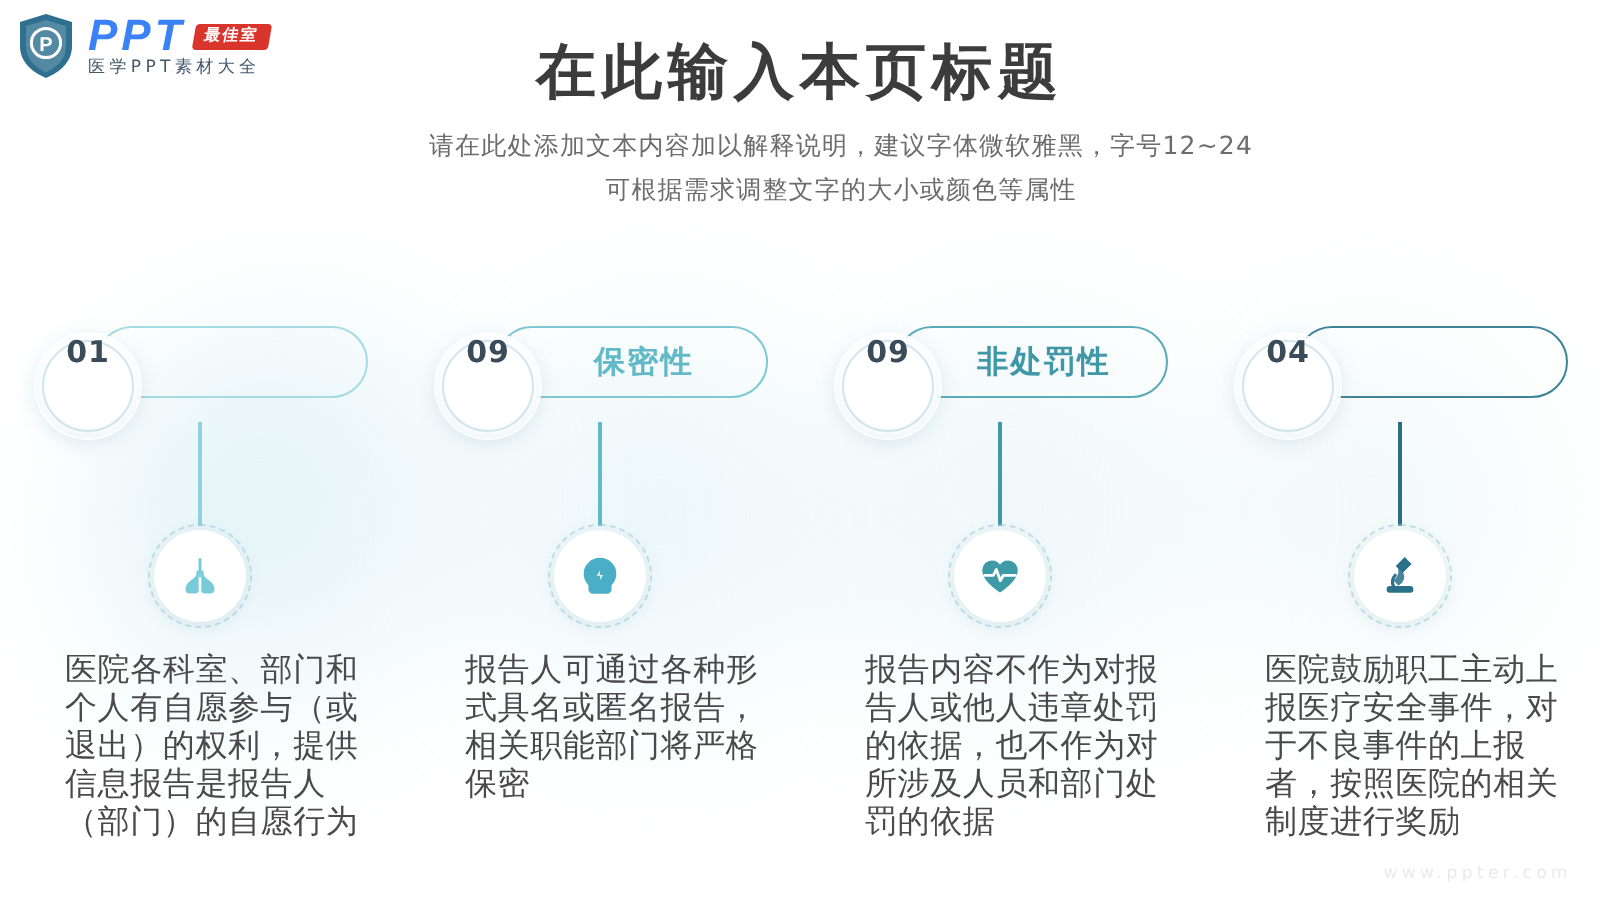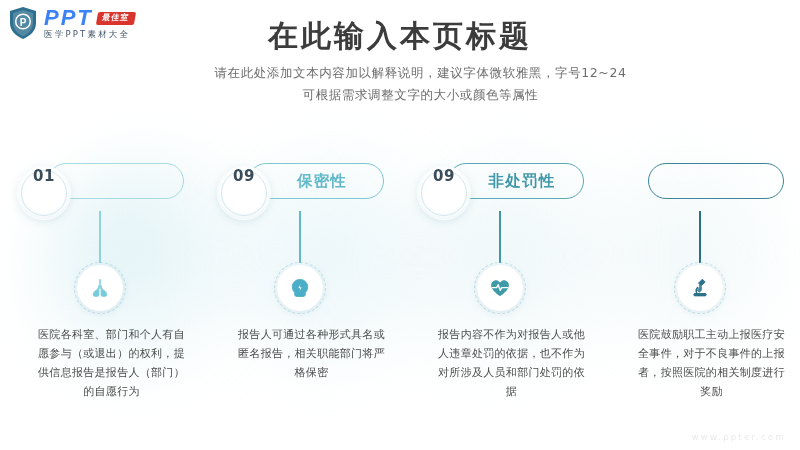--- a/index.html
+++ b/index.html
@@ -104,22 +104,22 @@
     margin-top:2px;
   }
   .icon-circle::before{
     content:""; position:absolute; inset:-3px; border-radius:50%;
     border:1px dashed rgba(150,200,212,.55);
   }
   .icon-circle svg { width:22px; height:22px; display:block; }
 
   
   .body-text {
-    margin-top:14px; width:158px; text-align:center;
-    font-size:11px; line-height:19px; color:#4a4a4a;
+    margin-top:14px; width:158px; text-align:left;
+    font-size:16px; line-height:19px; color:#4a4a4a;
     letter-spacing:.3px;
     font-family:"DejaVu Sans", sans-serif;
     margin-left:23px;
   }
 
   
   .watermark {
     position:absolute; right:14px; bottom:8px;
     font-size:8.5px; color:#eaeaea; letter-spacing:2.2px;
     font-family:"DejaVu Sans", sans-serif;
@@ -215,20 +215,23 @@
           <path d="M3.6 11.6 L8.4 11.6 L10 8.4 L12.2 14.6 L13.8 11.6 L20.4 11.6" stroke="#ffffff" stroke-width="1.5" fill="none" stroke-linejoin="round" stroke-linecap="round"></path>
         </g>
       </svg>
     </div>
     <div class="body-text">报告内容不作为对报告人或他人违章处罚的依据，也不作为对所涉及人员和部门处罚的依据</div>
   </div>
 
   <div class="col">
     <div class="pill-wrap">
       <div class="pill-outline" id="outline-3" style="border-color: rgb(61, 132, 151);"></div>
+      <div class="num-circle">
+        <span class="num-text">04</span>
+      </div>
     </div>
     <div class="connector" id="conn-3" style="background: rgb(43, 111, 133);"></div>
     <div class="icon-circle">
       <svg viewBox="0 0 24 24">
         <g id="ic3" fill="#2a7189" stroke="#2a7189">
           <path d="M14.6 2.4 L17.6 5.4 L13.4 9.6 L10.4 6.6 Z"></path>
           <path d="M11.6 8.4 L13.2 10 C14.6 12.6 13.6 15.4 11.2 16.6 L9 14.4 C11 13 11.8 10.6 11.6 8.4 Z" opacity="0.85"></path>
           <rect x="5.2" y="18" width="13.6" height="2.6" rx="1.3"></rect>
           <path d="M8.6 18 C7.4 15.6 7.8 13.2 9.4 11.6" stroke-width="1.7" fill="none" stroke-linecap="round"></path>
         </g>

